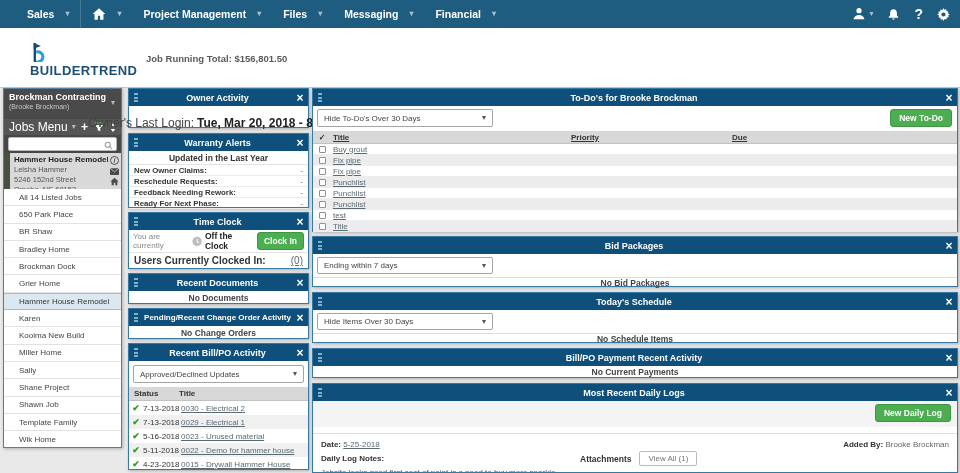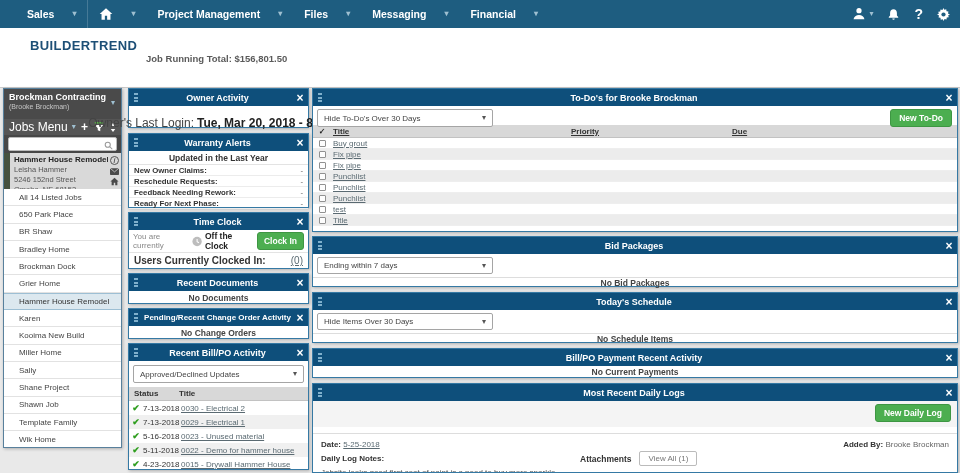--- a/index.html
+++ b/index.html
@@ -2,30 +2,30 @@
 <html><head>
 <meta charset="utf-8">
 <style>
   *{box-sizing:border-box;margin:0;padding:0}
   html,body{width:960px;height:473px;overflow:hidden}
   body{font-family:"Liberation Sans",sans-serif;background:#e9e9e9;position:relative;font-size:10px;color:#333}
 
   
   .navbar{height:28px;background:#1e5d80;display:flex;align-items:center;color:#fff;position:relative}
   .nav-left{display:flex;align-items:center;padding-left:16px}
-  .nav-item{display:flex;align-items:center;gap:18px;padding:0 11px;height:28px;font-weight:bold;font-size:10.5px;cursor:pointer;white-space:nowrap}
+  .nav-item{display:flex;align-items:center;gap:11px;padding:0 11px;height:28px;font-weight:bold;font-size:10.5px;cursor:pointer;white-space:nowrap}
   .caret{font-size:8px;color:#9fc0d1;line-height:1}
   .nav-sep{width:1px;height:28px;background:rgba(255,255,255,.18)}
   .nav-right{position:absolute;right:10px;top:0;height:28px;display:flex;align-items:center;gap:14px}
   .nav-ico{display:flex;align-items:center;gap:3px;cursor:pointer}
   .qmark{font-size:14px;font-weight:bold;color:#fff}
 
   
   .app-header{height:60px;background:#fff;border-bottom:1px solid #c9c9c9;position:relative}
-  .logo{position:absolute;left:30px;top:7px;width:88px;display:flex;align-items:center;cursor:pointer}
+  .logo{position:absolute;left:30px;top:15px;width:88px;display:flex;flex-direction:column;cursor:pointer}
   .logo-text{font-size:13px;font-weight:bold;color:#1d4f76;letter-spacing:.4px;margin-top:1px}
   .job-total{position:absolute;left:146px;top:25px;font-size:9.5px;font-weight:bold;color:#5a5a5a}
 
   
   .content{position:absolute;top:88px;left:0;right:0;bottom:0}
 
   
   .sidebar{position:absolute;left:3px;top:0;width:119px;height:360px;background:#fff;border:1px solid #58809c;box-shadow:1px 1px 3px rgba(0,0,0,.25)}
   .sb-head{height:30px;background:#4a4a4a;color:#fff;padding:3px 5px;position:relative}
   .sb-company{font-size:9px;font-weight:bold;line-height:1.2}
@@ -84,21 +84,21 @@
   .bp-filter{padding:4px}
   .bp-thead{height:14px;background:#d8d8d8;display:flex;align-items:center;font-size:8px;font-weight:bold;color:#333;border-bottom:1px solid #c2c2c2}
   .bp-thead .h-status{padding-left:5px;width:50px}
   .bill-row{display:flex;align-items:center;height:14px;font-size:8px}
   .bill-row:nth-child(even){background:#f0f0f0}
   .b-check{width:14px;text-align:center;color:#2f9e1f;font-weight:bold;font-size:9px}
   .b-date{width:38px;color:#333}
   .b-link{flex:1;white-space:nowrap;overflow:hidden}
 
   
-  .td-toolbar{height:19px;position:relative;padding:3px 4px}
+  .td-toolbar{height:25px;position:relative;padding:3px 4px}
   .td-toolbar .fselect{width:176px}
   .td-toolbar .gbtn{position:absolute;right:5px;top:3px}
   .td-thead{height:13px;background:#d8d8d8;display:flex;align-items:center;font-size:8px;font-weight:bold;color:#333;border-bottom:1px solid #c2c2c2}
   .td-thead .u{text-decoration:underline;cursor:pointer}
   .c1{width:18px;display:flex;justify-content:center;align-items:center}
   .c2{width:238px;padding-left:2px}
   .c3{width:161px;padding-left:2px}
   .c4{flex:1;padding-left:2px}
   .tdo-row{display:flex;align-items:center;height:11px;font-size:8px;border-bottom:1px solid #eee}
   .tdo-row:nth-child(even){background:#ececec}

